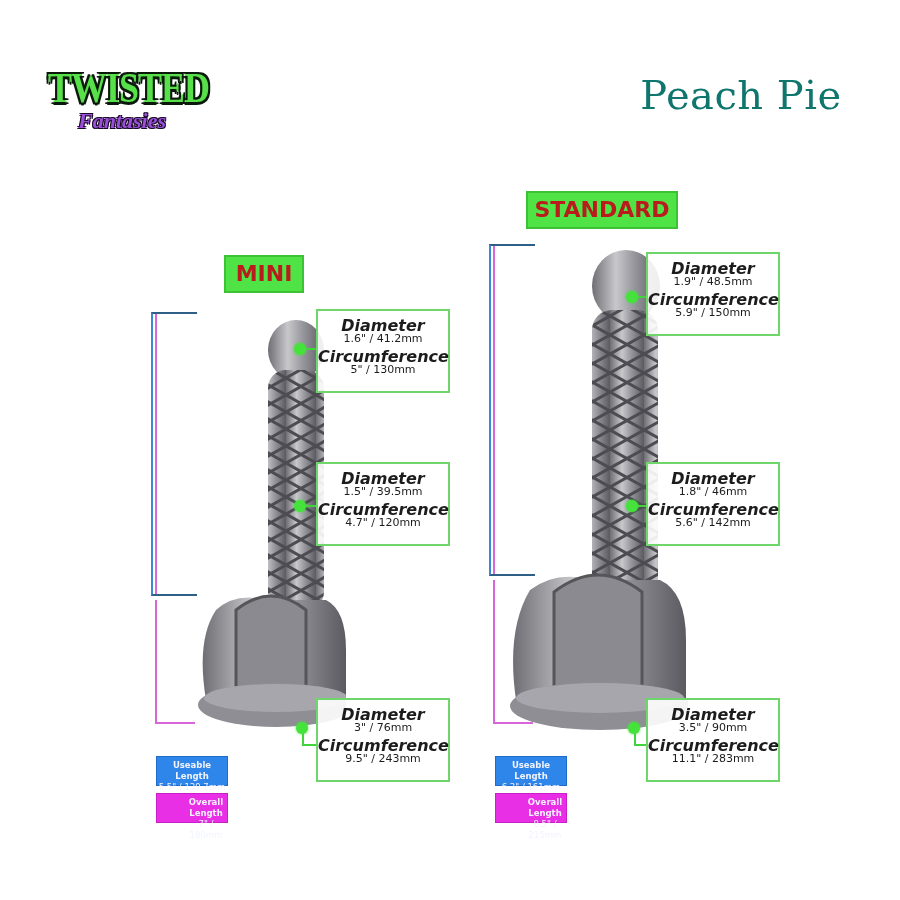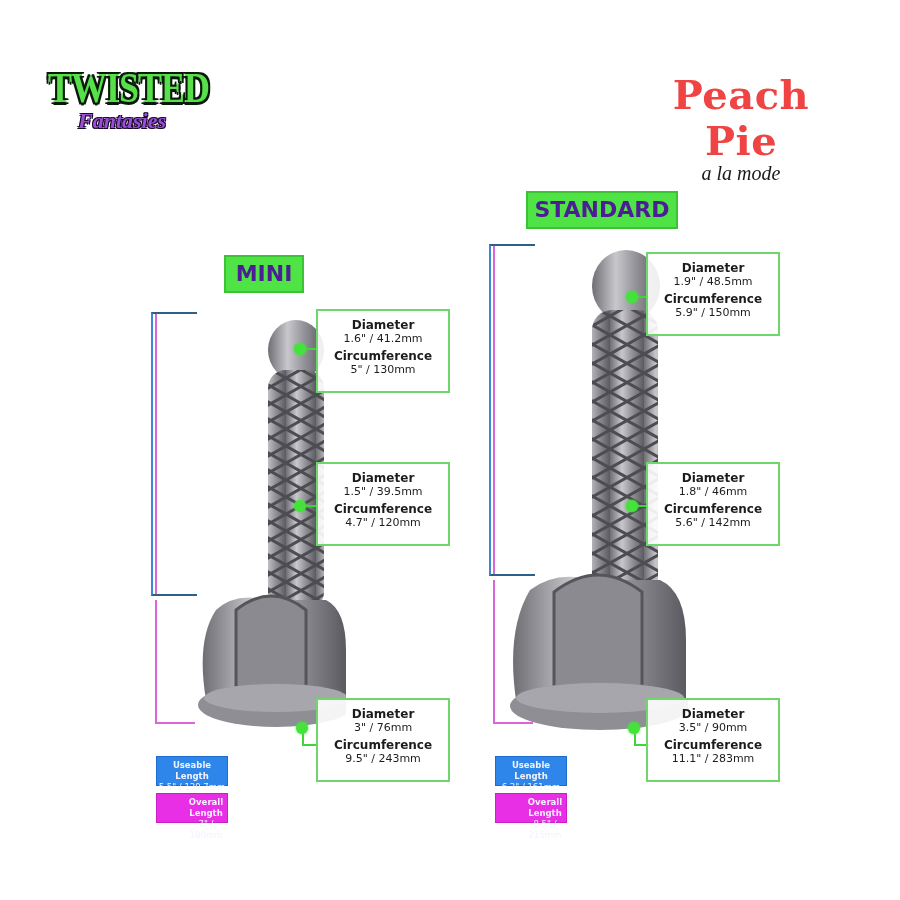--- a/index.html
+++ b/index.html
@@ -20,53 +20,53 @@
     font-family: "Liberation Serif", serif; font-style: italic; font-weight: 700; font-size: 22px;
     color: #9b4fd8; line-height: 26px; text-align: center;
     text-shadow: -1px -1px 0 #1a0a2a, 1px -1px 0 #1a0a2a, -1px 1px 0 #1a0a2a, 1px 1px 0 #1a0a2a;
     background: linear-gradient(90deg, #ff4fd8, #7a5cff, #3a8cff);
     -webkit-background-clip: text; background-clip: text;
   }
 
   
   .product-title { position: absolute; left: 630px; top: 72px; width: 222px; text-align: center; }
   .product-name {
-    font-family: "DejaVu Serif", serif; font-weight: 700; font-size: 40px; color: #ef4444; line-height: 46px;
+    font-family: "DejaVu Serif", serif; font-weight: 400; font-size: 40px; color: #0f766e; line-height: 46px;
     letter-spacing: 0.5px;
   }
   .product-sub {
     font-family: "Liberation Serif", serif; font-style: italic; font-size: 20px; color: #1a1a1a; line-height: 22px;
     margin-top: -2px;
   }
 
   
   .size-label {
     position: absolute; background: #4fe346; border: 2px solid #3cc234;
-    font-family: "DejaVu Sans", sans-serif; font-weight: 700; color: #4c1d95; text-align: center;
+    font-family: "DejaVu Sans", sans-serif; font-weight: 700; color: #b91c1c; text-align: center;
   }
   .size-mini { left: 224px; top: 255px; width: 80px; height: 38px; font-size: 22px; line-height: 34px; }
   .size-standard { left: 526px; top: 191px; width: 152px; height: 38px; font-size: 22px; line-height: 34px; }
 
   
   .bracket { position: absolute; }
   .br-blue { border-left: 2px solid #3e86d6; border-top: 2px solid #2e5f86; border-bottom: 2px solid #2e5f86; }
   .br-pink { border-left: 2px solid #d866d8; border-bottom: 2px solid #d866d8; }
 
   
   .figure { position: absolute; }
   .figure svg { width: 100%; height: 100%; display: block; }
 
   
   .spec {
     position: absolute; width: 134px; height: 84px;
     background: rgba(255,255,255,0.9); border: 2px solid #6ed66a;
     text-align: center; padding-top: 8px;
     font-family: "DejaVu Sans", sans-serif; color: #1c1c1c;
   }
-  .spec .lbl { font-weight: 700; font-size: 12px; line-height: 13px; }
+  .spec .lbl { font-weight: 700; font-size: 16px; line-height: 13px; font-style: italic; }
   .spec .val { font-size: 11px; line-height: 14px; margin-bottom: 4px; }
 
   .leader { position: absolute; background: #3fd43a; }
   .dot { position: absolute; width: 12px; height: 12px; border-radius: 50%; background: #46e23c; box-shadow: 0 0 3px #46e23c; }
 
   
   .len {
     position: absolute; width: 72px; height: 30px;
     text-align: center; color: #f3f3ff; font-family: "DejaVu Sans", sans-serif;
     padding-top: 3px;
@@ -79,21 +79,20 @@
 </head>
 <body>
 
 <div class="brand">
   <div class="brand-top">TWISTED</div>
   <div class="brand-bottom">Fantasies</div>
 </div>
 
 <div class="product-title">
   <div class="product-name">Peach Pie</div>
-  <div class="product-sub">a la mode</div>
 </div>
 
 <div class="size-label size-mini">MINI</div>
 
 <div class="bracket br-blue" style="left:151px; top:312px; width:46px; height:284px;"></div>
 <div class="bracket br-pink" style="left:155px; top:314px; width:0; height:280px; border-bottom:none;"></div>
 <div class="bracket br-pink" style="left:155px; top:600px; width:40px; height:124px;"></div>
 
 <div class="figure" style="left:196px; top:310px; width:150px; height:420px;">
   <svg viewBox="0 0 150 420">

